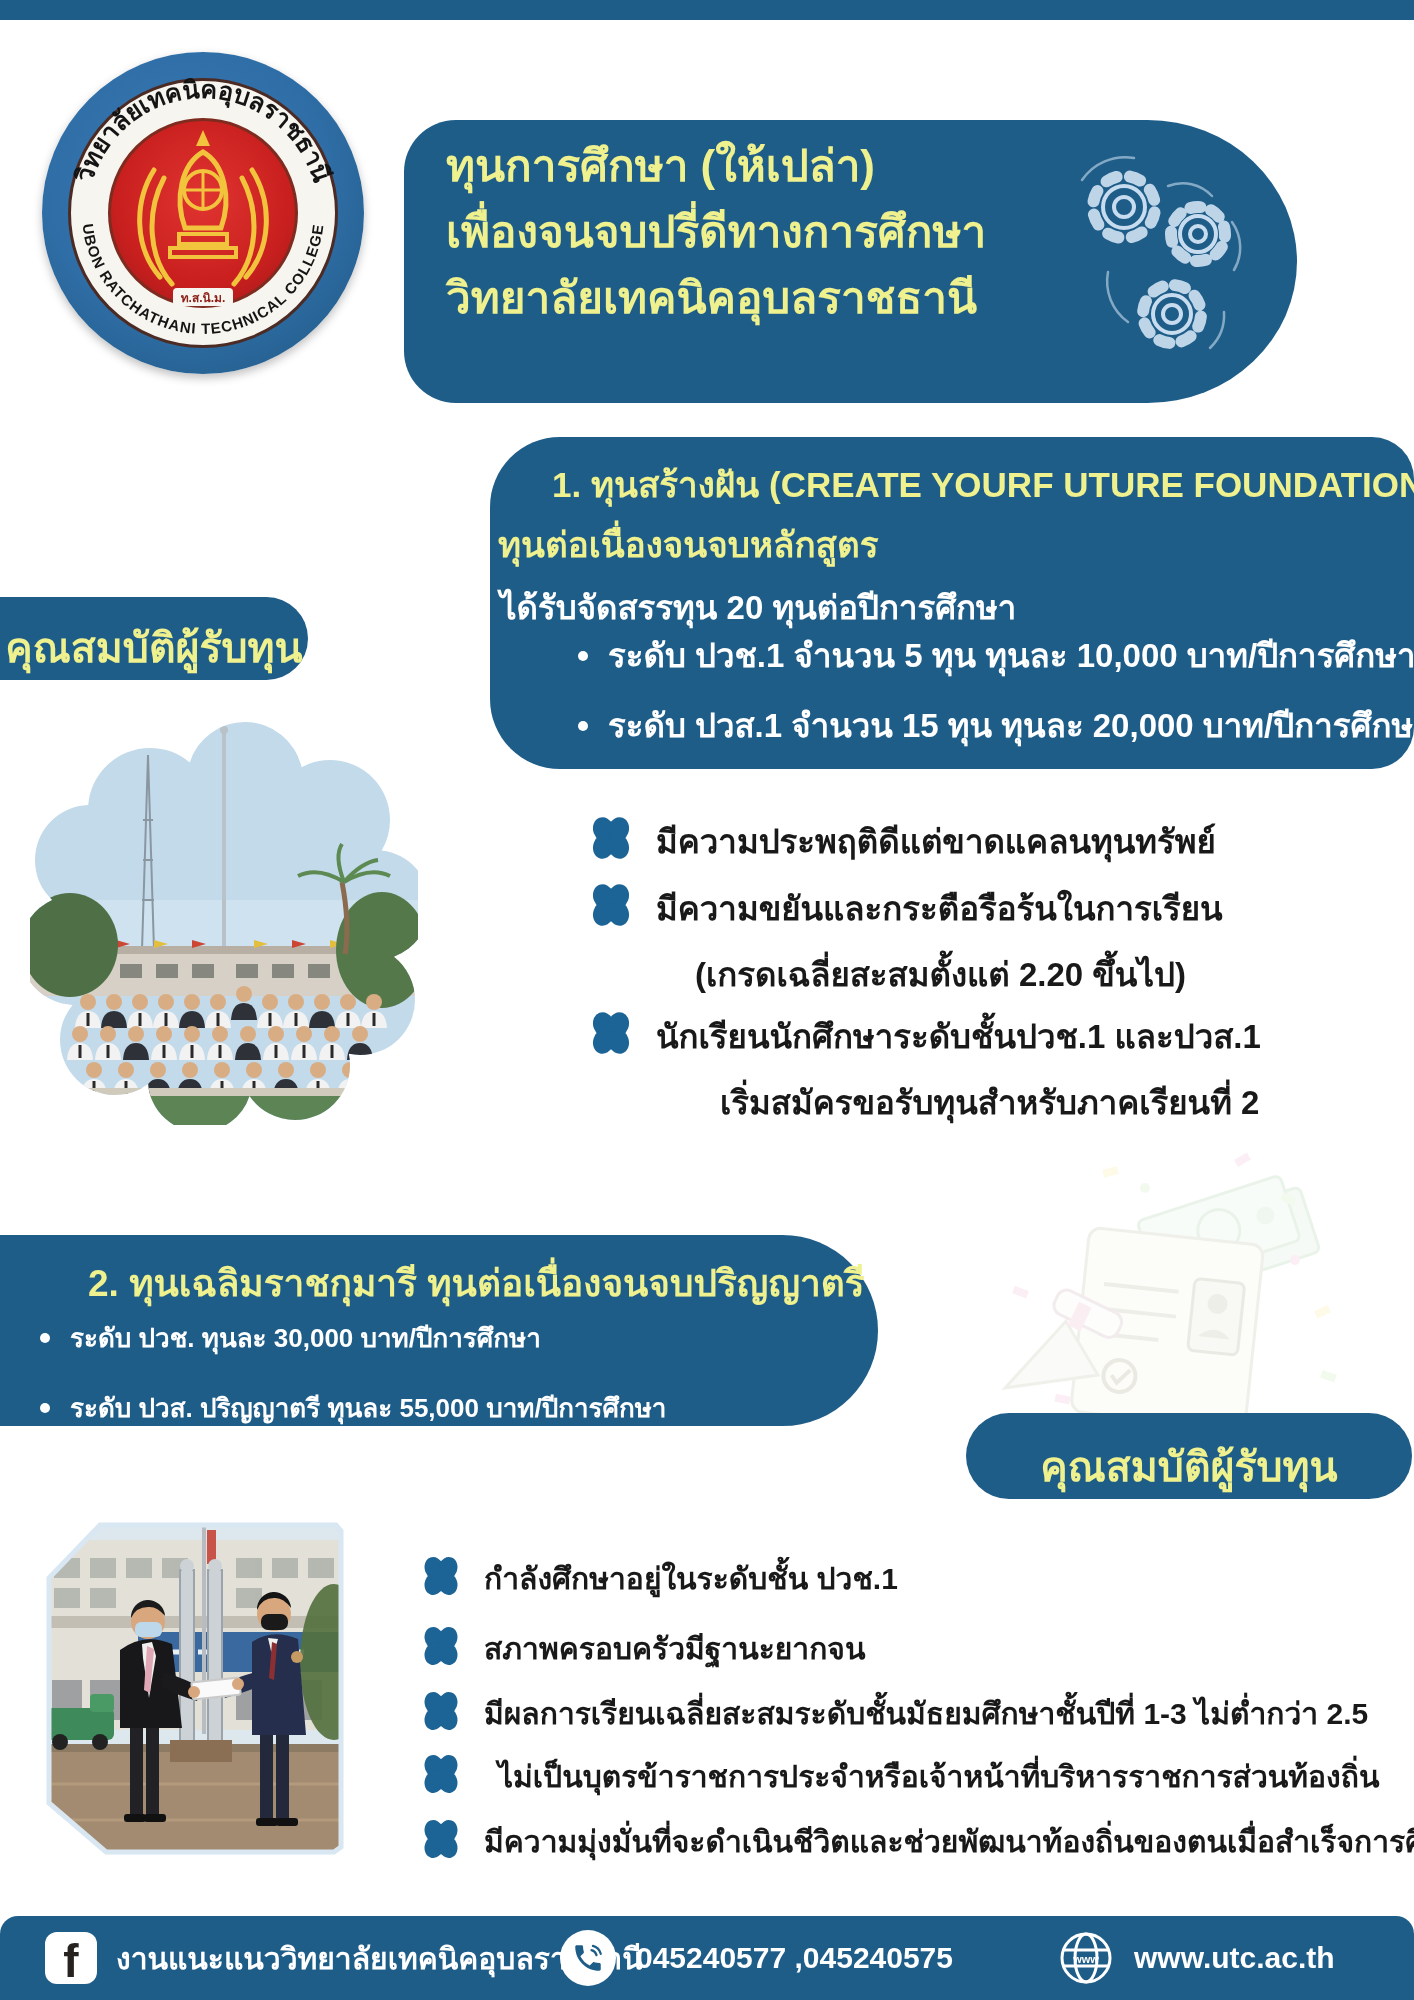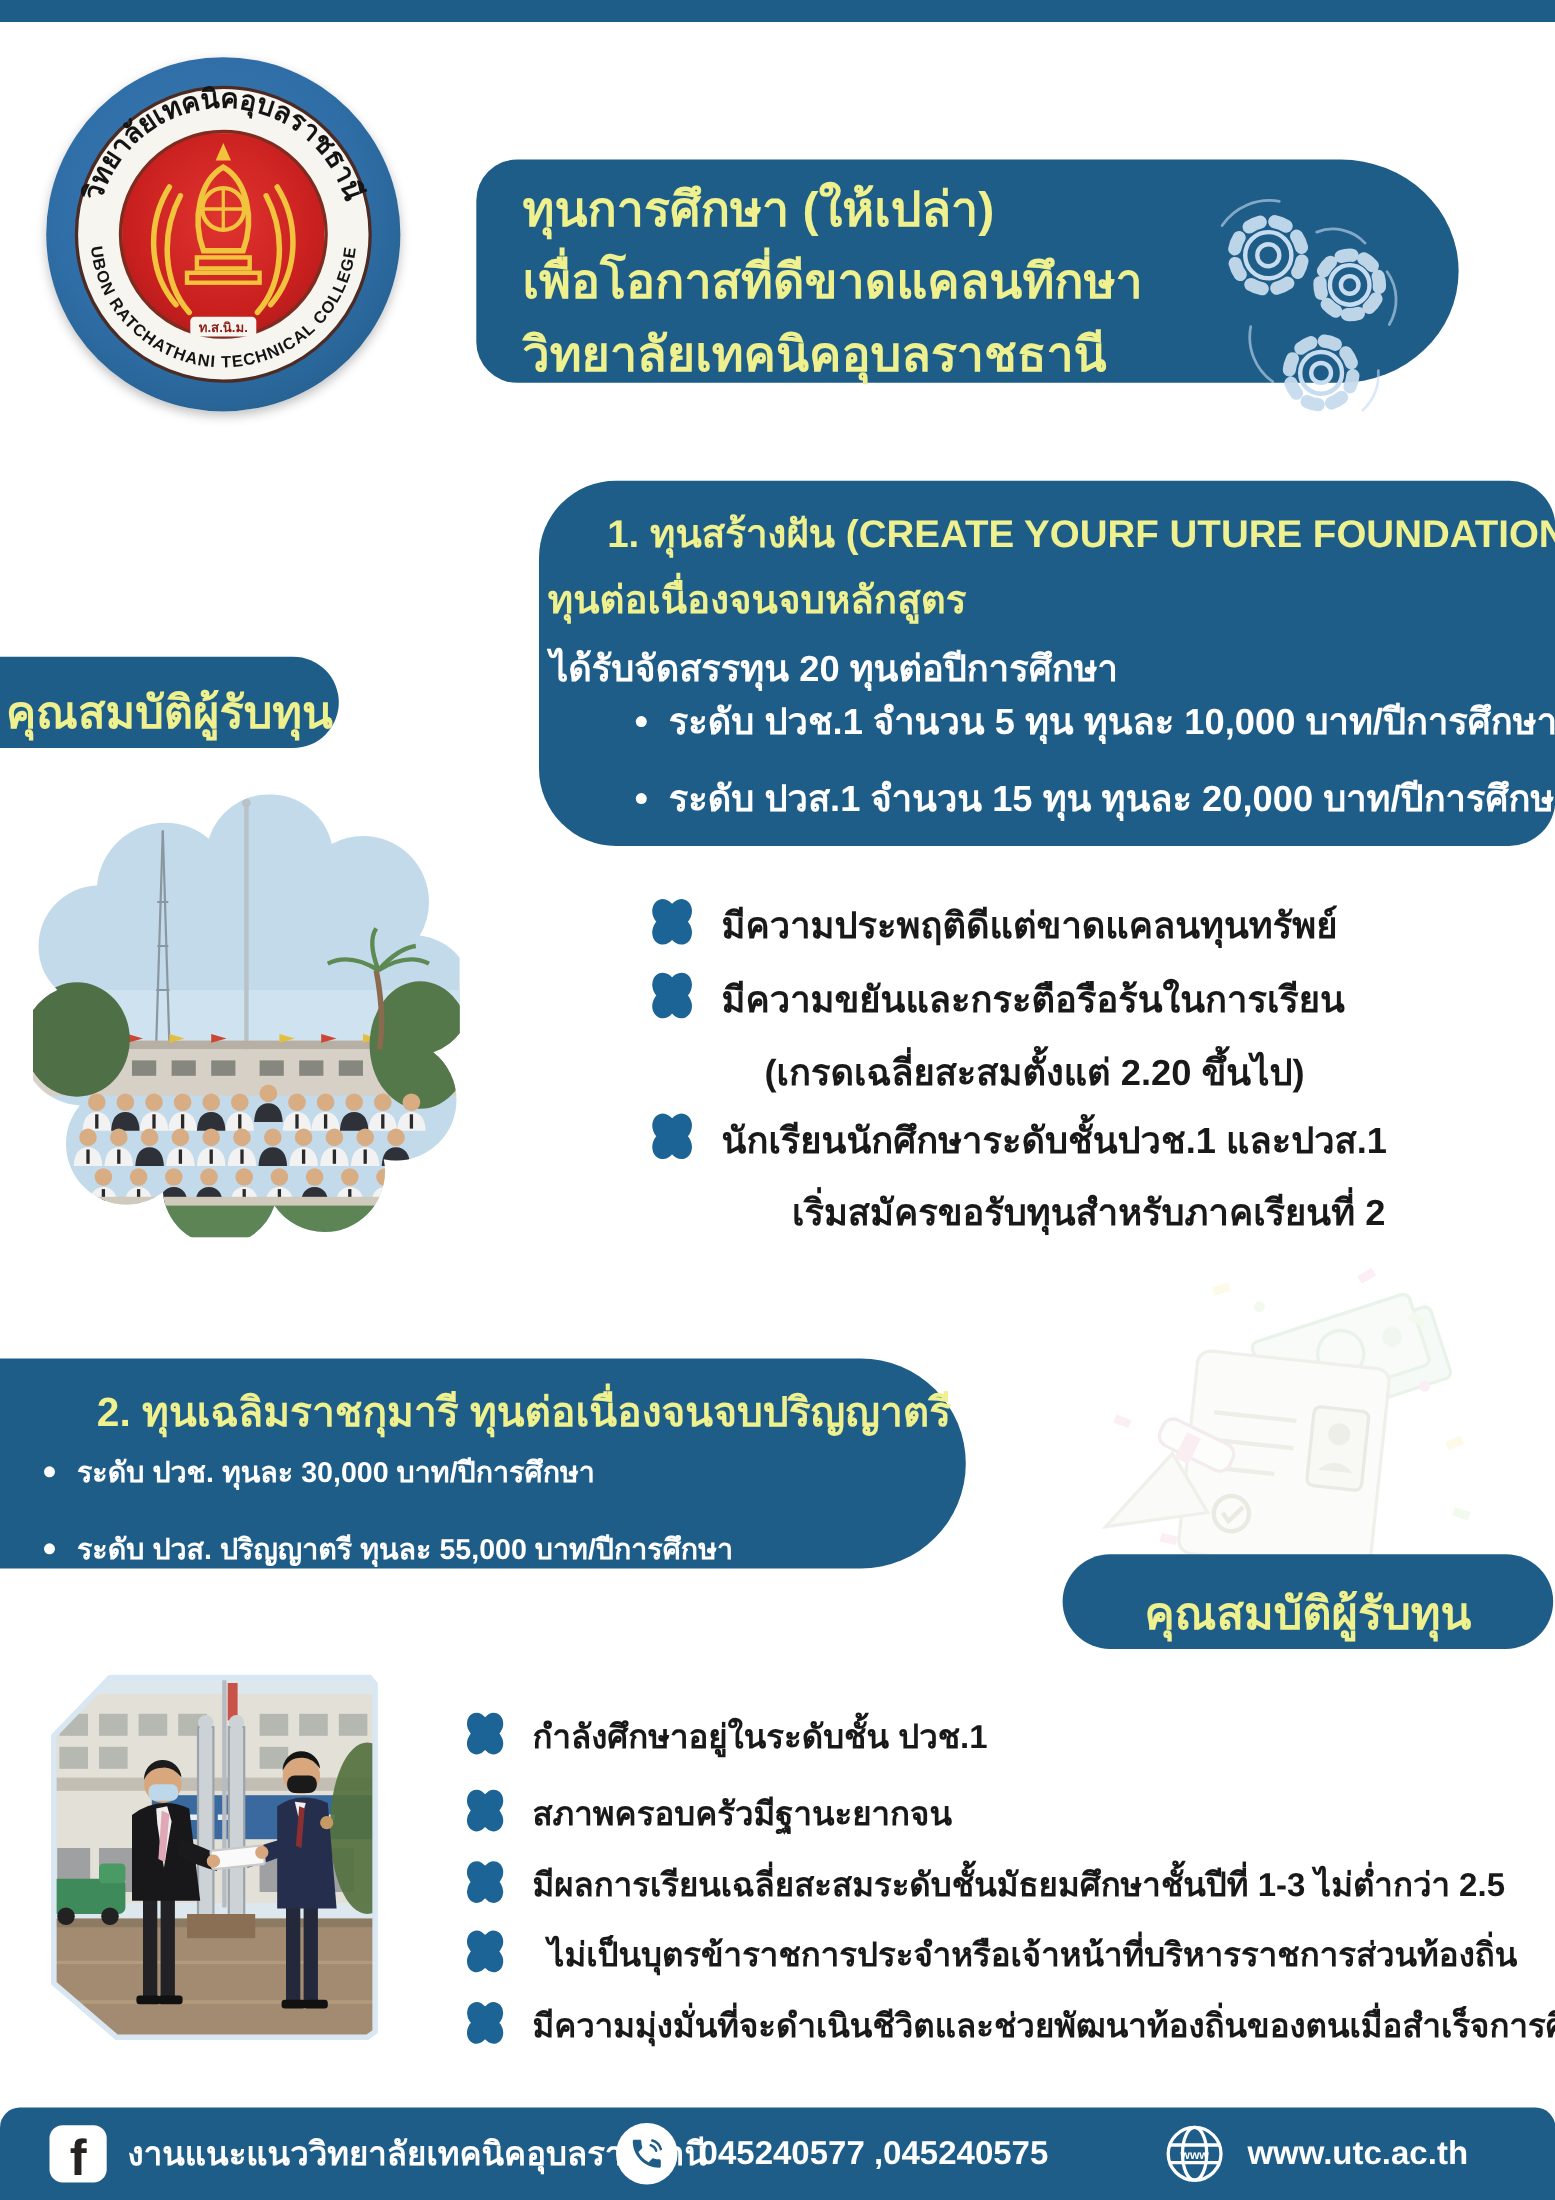--- a/index.html
+++ b/index.html
@@ -19,22 +19,22 @@
   .logo{left:42px;top:52px;width:322px;height:322px;border-radius:50%;
         background:radial-gradient(circle at 45% 40%, #3b7ab3 0%, #2e6da5 55%, #1f567f 100%);
         box-shadow:0 4px 10px rgba(0,0,0,.25);}
   .logo .white-ring{position:absolute;left:26px;top:26px;width:270px;height:270px;border-radius:50%;
         background:#f7f5ef;border:3px solid #4c2b24;box-sizing:border-box;}
   .logo .red-core{position:absolute;left:66px;top:66px;width:190px;height:190px;border-radius:50%;
         background:radial-gradient(circle at 50% 42%, #e03430 0%, #c9201f 60%, #a01717 100%);
         border:3px solid #7e2b20;box-sizing:border-box;}
   .logo svg{position:absolute;left:0;top:0;}
   
-  .header-blob{left:433px;top:120px;width:893px;height:203px;background:var(--blue);
-        border-radius:52px 150px 150px 52px / 52px 142px 142px 52px;margin-top:25px;}
+  .header-blob{left:404px;top:120px;width:893px;height:283px;background:var(--blue);
+        border-radius:52px 150px 150px 52px / 52px 142px 142px 52px;}
   .header-title{position:absolute;left:42px;color:var(--yellow);font-weight:700;font-size:44px;
         white-space:nowrap;line-height:1.1;}
   .gears{position:absolute;left:668px;top:32px;}
   
   .s1-blob{left:490px;top:437px;width:924px;height:332px;background:var(--blue);
         border-radius:70px 42px 42px 70px;}
   .s1-line{position:absolute;white-space:nowrap;font-weight:700;}
   .s1-yellow{color:var(--yellow);font-size:35px;}
   .s1-white{color:#ffffff;font-size:33px;}
   .wbullet{display:flex;align-items:center;}
@@ -70,21 +70,21 @@
 </style>
 </head>
 <body>
 
 <div class="canvas">
 
   <div class="abs top-bar"></div>
 
   <div class="abs header-blob">
     <div class="header-title" style="top:22px;">ทุนการศึกษา (ให้เปล่า)</div>
-    <div class="header-title" style="top:88px;">เพื่อโอกาสที่ดีขาดแคลนทึกษา</div>
+    <div class="header-title" style="top:88px;">เพื่องจนจบปรี่ดีทางการศึกษา</div>
     <div class="header-title" style="top:154px;">วิทยาลัยเทคนิคอุบลราชธานี</div>
 
     <svg class="gears" width="190" height="215" viewBox="0 0 190 215">
       <g fill="none" stroke="#c7dcee" stroke-linecap="round">
         <g stroke-width="12" opacity=".95">
           <circle cx="52" cy="55" r="31" stroke-dasharray="11 13.4" transform="rotate(10 52 55)"></circle>
           <circle cx="126" cy="82" r="27" stroke-dasharray="10 11.2" transform="rotate(28 126 82)"></circle>
           <circle cx="100" cy="162" r="29" stroke-dasharray="10.5 12.3" transform="rotate(5 100 162)"></circle>
         </g>
         <g stroke-width="4">

